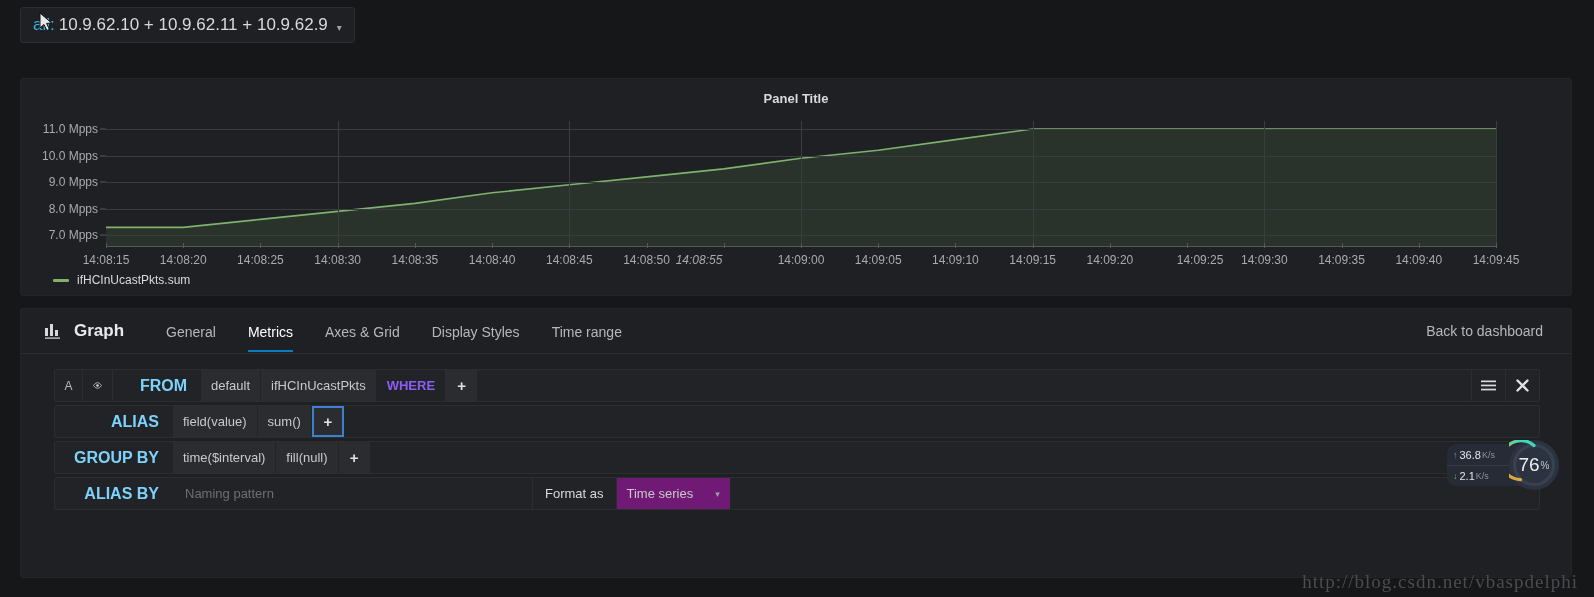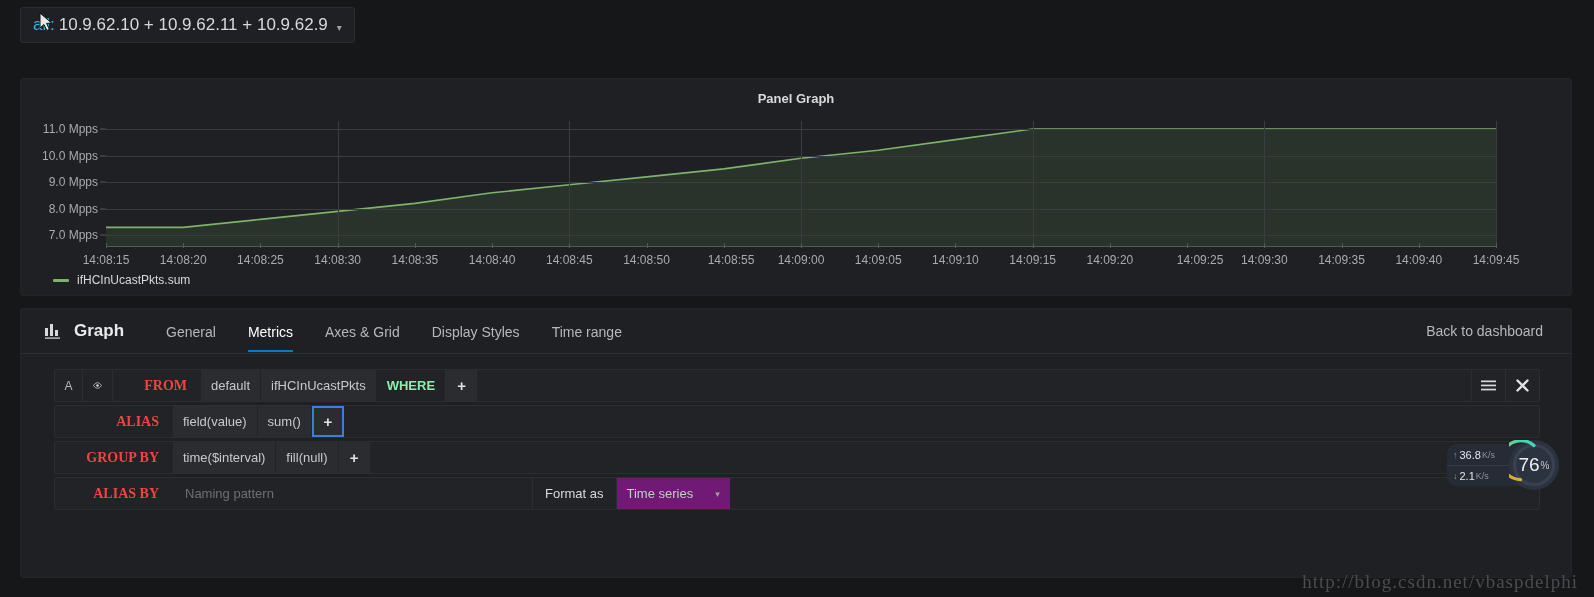--- a/index.html
+++ b/index.html
@@ -151,31 +151,31 @@
     position: relative;
   }
   .qcell {
     display: flex; align-items: center; justify-content: center;
     padding: 0 10px; font-size: 13px; color: #d8d9da;
     border-right: 1px solid #2c2d31;
   }
   .qcell-ref { width: 28px; color: #b6b7b9; font-size: 12px; }
   .qcell-eye { width: 30px; }
   .qkey {
-    width: 88px; color: #ef4444; font-weight: bold; font-size: 14px;
+    width: 88px; color: #7dd3fc; font-weight: bold; font-size: 16px;
     justify-content: flex-end; padding-right: 14px;
-    border-right: none; flex: none; font-family: Liberation Serif, serif;
+    border-right: none; flex: none;
   }
   .qkey-wide { width: 118px; }
   .qval {
     background: #2b2c2f; color: #c8c9ca;
     border-right: 1px solid #232428;
   }
   .qkw {
-    color: #86efac; font-weight: bold;
+    color: #8b5cf6; font-weight: bold;
     border-right: 1px solid #2c2d31;
   }
   .qplus {
     background: #2b2c2f; color: #e0e1e2;
     font-size: 15px; font-weight: bold; width: 32px;
     padding: 0; border-right: 1px solid #232428;
     cursor: pointer;
   }
   .qplus.focused {
     border: 2px solid #3e7fd4; background: #2b2c2f;
@@ -255,21 +255,21 @@
     <span class="var-label">all:</span>
     <span class="var-value">10.9.62.10 + 10.9.62.11 + 10.9.62.9</span>
     <span class="var-caret">▾</span>
   </div>
   <svg id="mouse-cursor" viewBox="0 0 16 20">
     <polygon points="1,1 1,16 5,12.5 7.8,18.5 10.4,17.3 7.6,11.4 12.6,11" fill="#e8e8e8" stroke="#111" stroke-width="1"></polygon>
   </svg>
 </div>
 
 <div id="graph-panel">
-  <div id="panel-title">Panel Graph</div>
+  <div id="panel-title">Panel Title</div>
   <div id="y-axis">
       <div class="ytick" style="top: 120.362px;">7.0 Mpps</div>
       <div class="ytick-mark" style="top: 120.362px;"></div>
       <div class="ytick" style="top: 93.766px;">8.0 Mpps</div>
       <div class="ytick-mark" style="top: 93.766px;"></div>
       <div class="ytick" style="top: 67.1702px;">9.0 Mpps</div>
       <div class="ytick-mark" style="top: 67.1702px;"></div>
       <div class="ytick" style="top: 40.5745px; margin-left: 37px;">10.0 Mpps</div>
       <div class="ytick-mark" style="top: 40.5745px;"></div>
       <div class="ytick" style="top: 13.9787px;">11.0 Mpps</div>
@@ -292,21 +292,21 @@
       <div class="xtick" style="left: 231.667px;">14:08:30</div>
       <div class="xtick-mark" style="left: 231.667px;"></div>
       <div class="xtick" style="left: 308.889px;">14:08:35</div>
       <div class="xtick-mark" style="left: 308.889px;"></div>
       <div class="xtick" style="left: 386.111px;">14:08:40</div>
       <div class="xtick-mark" style="left: 386.111px;"></div>
       <div class="xtick" style="left: 463.333px;">14:08:45</div>
       <div class="xtick-mark" style="left: 463.333px;"></div>
       <div class="xtick" style="left: 540.556px;">14:08:50</div>
       <div class="xtick-mark" style="left: 540.556px;"></div>
-      <div class="xtick" style="left: 625px;">14:08:55</div>
+      <div class="xtick" style="left: 593px; font-style: italic;">14:08:55</div>
       <div class="xtick-mark" style="left: 617.778px;"></div>
       <div class="xtick" style="left: 695px;">14:09:00</div>
       <div class="xtick-mark" style="left: 695px;"></div>
       <div class="xtick" style="left: 772.222px;">14:09:05</div>
       <div class="xtick-mark" style="left: 772.222px;"></div>
       <div class="xtick" style="left: 849.444px;">14:09:10</div>
       <div class="xtick-mark" style="left: 849.444px;"></div>
       <div class="xtick" style="left: 926.667px;">14:09:15</div>
       <div class="xtick-mark" style="left: 926.667px;"></div>
       <div class="xtick" style="left: 1003.89px;">14:09:20</div>

